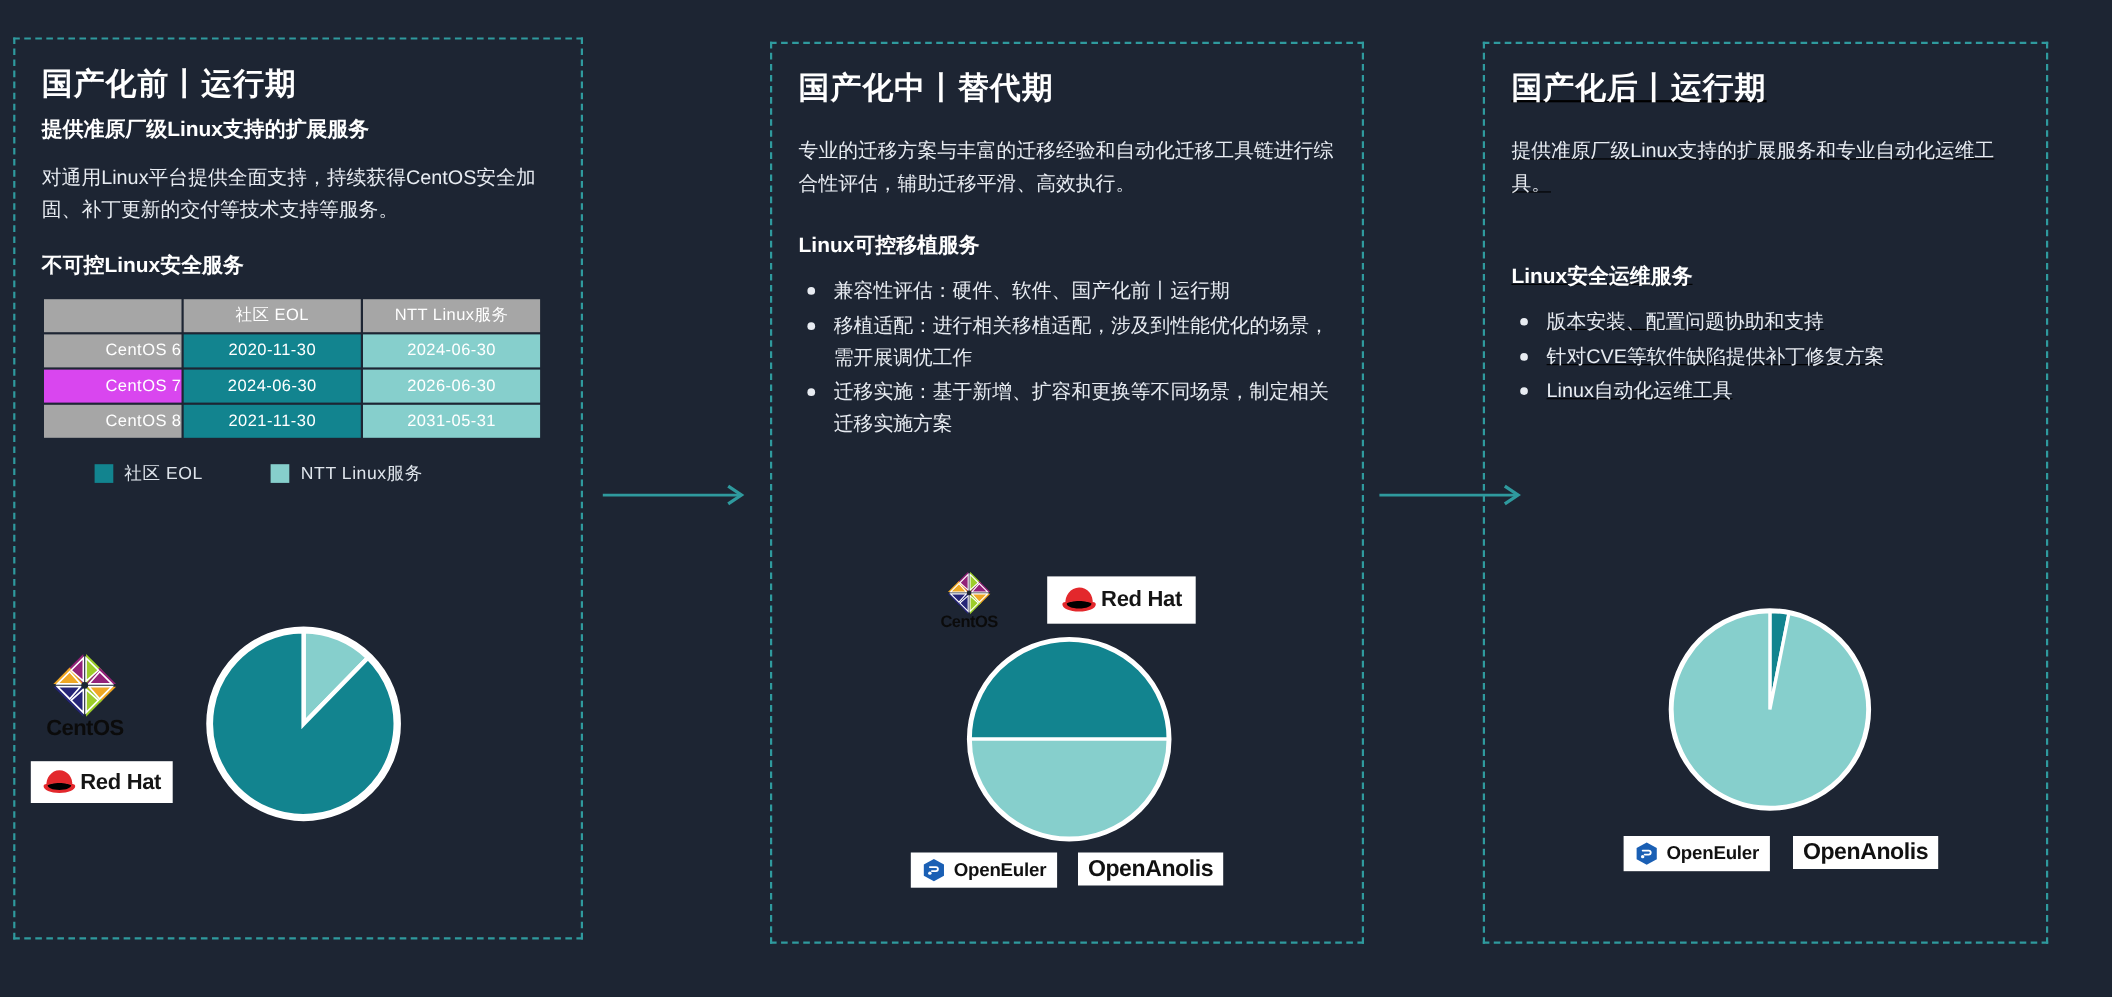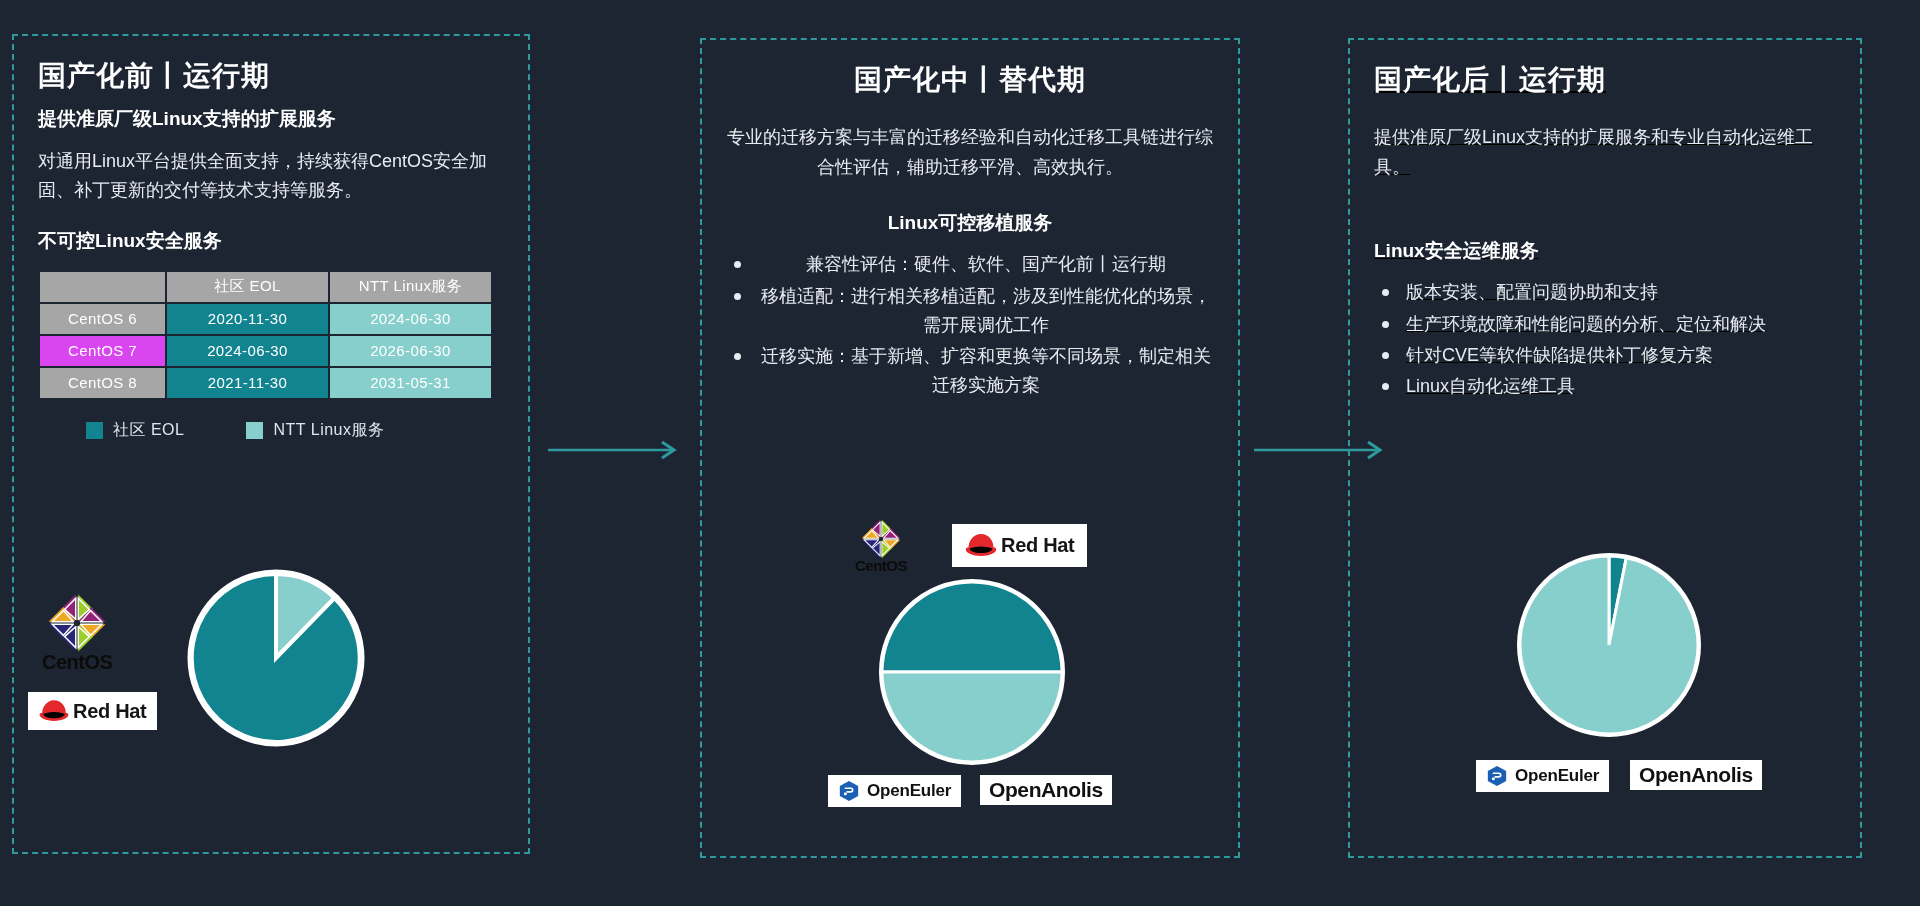--- a/index.html
+++ b/index.html
@@ -11,21 +11,21 @@
   }
   .stage { position: relative; width: 1920px; height: 906px; background:#1d2533; }
 
   .panel {
     position: absolute;
     border: 2px dashed #2f9a9e;
     background: transparent;
     padding: 0;
   }
   #panel-1 { left: 12px;   top: 34px; width: 518px;  height: 820px; }
-  #panel-2 { left: 700px;  top: 38px; width: 540px;  height: 820px; text-align: center; }
+  #panel-2 { left: 700px;  top: 38px; width: 540px;  height: 820px; }
   #panel-3 { left: 1348px; top: 38px; width: 514px;  height: 820px; text-decoration: underline; }
 
   .panel-inner { padding: 22px 24px 0 24px; }
 
   .p-title {
     color: #ffffff;
     font-size: 28px;
     font-weight: bold;
     letter-spacing: 1px;
     line-height: 1.25;
@@ -81,21 +81,21 @@
     height: 30px;
     text-align: center;
     vertical-align: middle;
     font-size: 15px;
     color: #ffffff;
     font-weight: 400;
     letter-spacing: .4px;
   }
   table.eol th.blank { background: #a6a6a6; width: 125px; }
   table.eol th.hd    { background: #a6a6a6; }
-  table.eol td.name  { background: #a6a6a6; }
+  table.eol td.name  { background: #a6a6a6; text-align: right; }
   table.eol tr.alt td.name { background: #d946ef; }
   table.eol td.c1 { background: #12848f; }
   table.eol td.c2 { background: #86cfcc; }
 
   .legend { display: flex; gap: 62px; margin-top: 20px; padding-left: 48px; }
   .legend-item { display: flex; align-items: center; gap: 10px; }
   .legend-swatch { width: 17px; height: 17px; display:block; }
   .legend-label { color: #dfe5ec; font-size: 16px; letter-spacing: .5px; }
 
   
@@ -322,21 +322,20 @@
     <polyline points="116,4 128,12 116,20" fill="none" stroke="#2f9a9e" stroke-width="3"></polyline>
   </svg>
 
   <div class="panel" id="panel-3">
     <div class="panel-inner">
       <div class="p-title">国产化后丨运行期</div>
       <div class="p-desc" style="margin-top:26px">提供准原厂级Linux支持的扩展服务和专业自动化运维工具。</div>
       <div class="p-section" style="margin-top:56px">Linux安全运维服务</div>
       <ul class="bullets">
         <li>版本安装、配置问题协助和支持</li>
-        <li>生产环境故障和性能问题的分析、定位和解决</li>
         <li>针对CVE等软件缺陷提供补丁修复方案</li>
         <li>Linux自动化运维工具</li>
       </ul>
     </div>
   </div>
 
   <div class="abs" style="left:1516px; top:552px;">
     <svg width="186" height="186" viewBox="0 0 186 186">
       <circle cx="93" cy="93" r="89" fill="none" stroke="#ffffff" stroke-width="6"></circle>
       <path d="M93,93 L93,4 A89,89 0 0,1 110.3,5.7 Z" fill="#12848f" stroke="#ffffff" stroke-width="3"></path>

